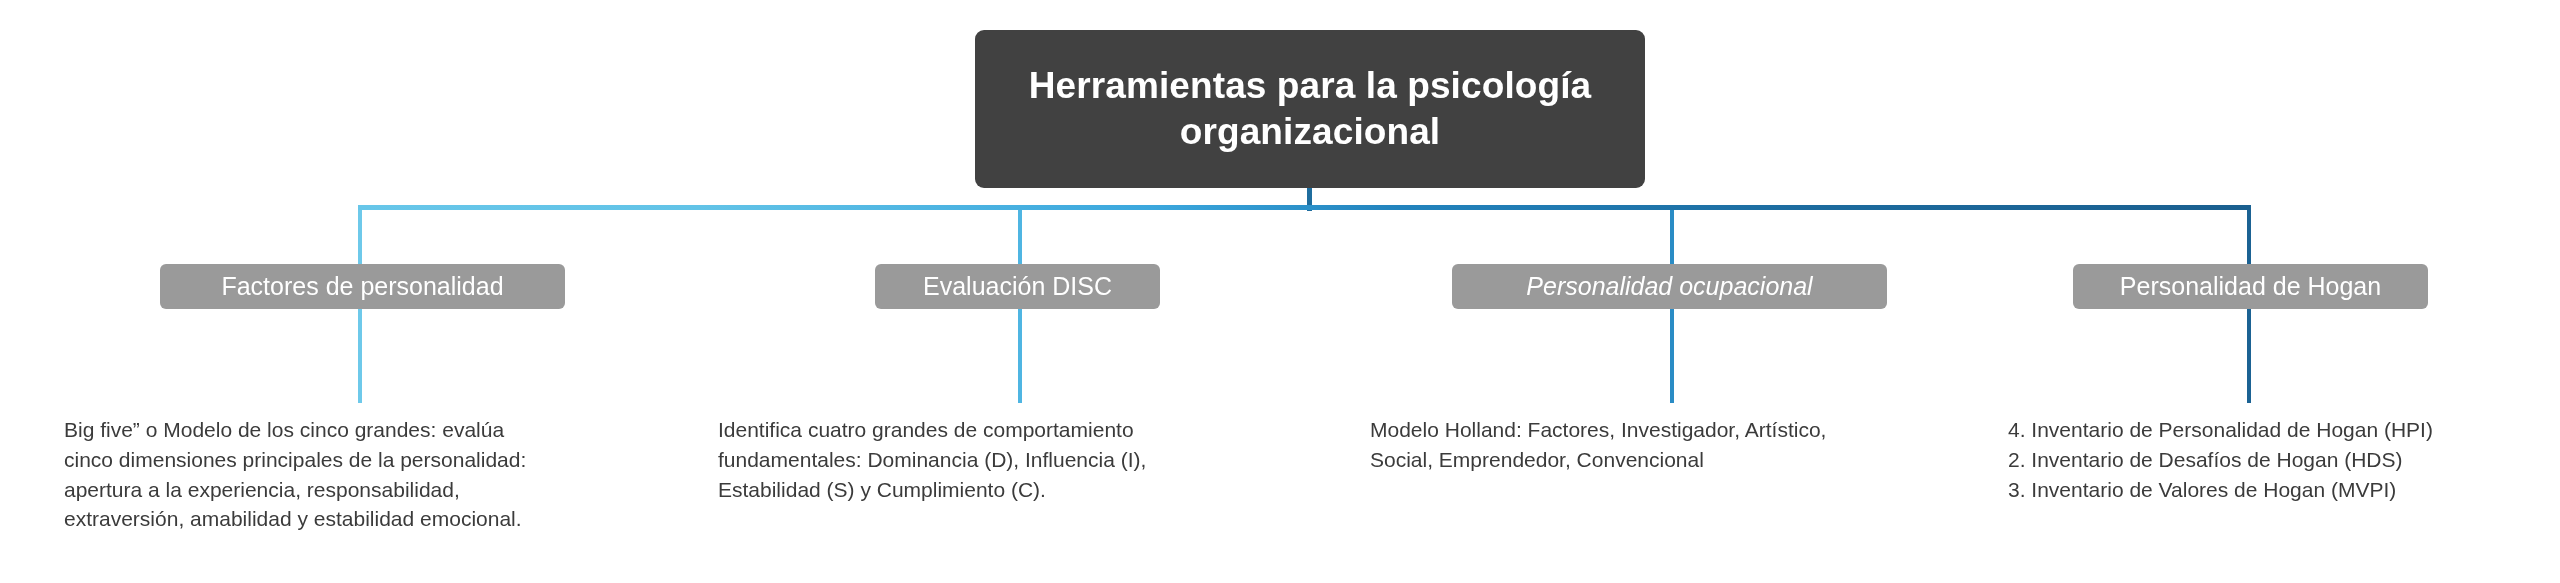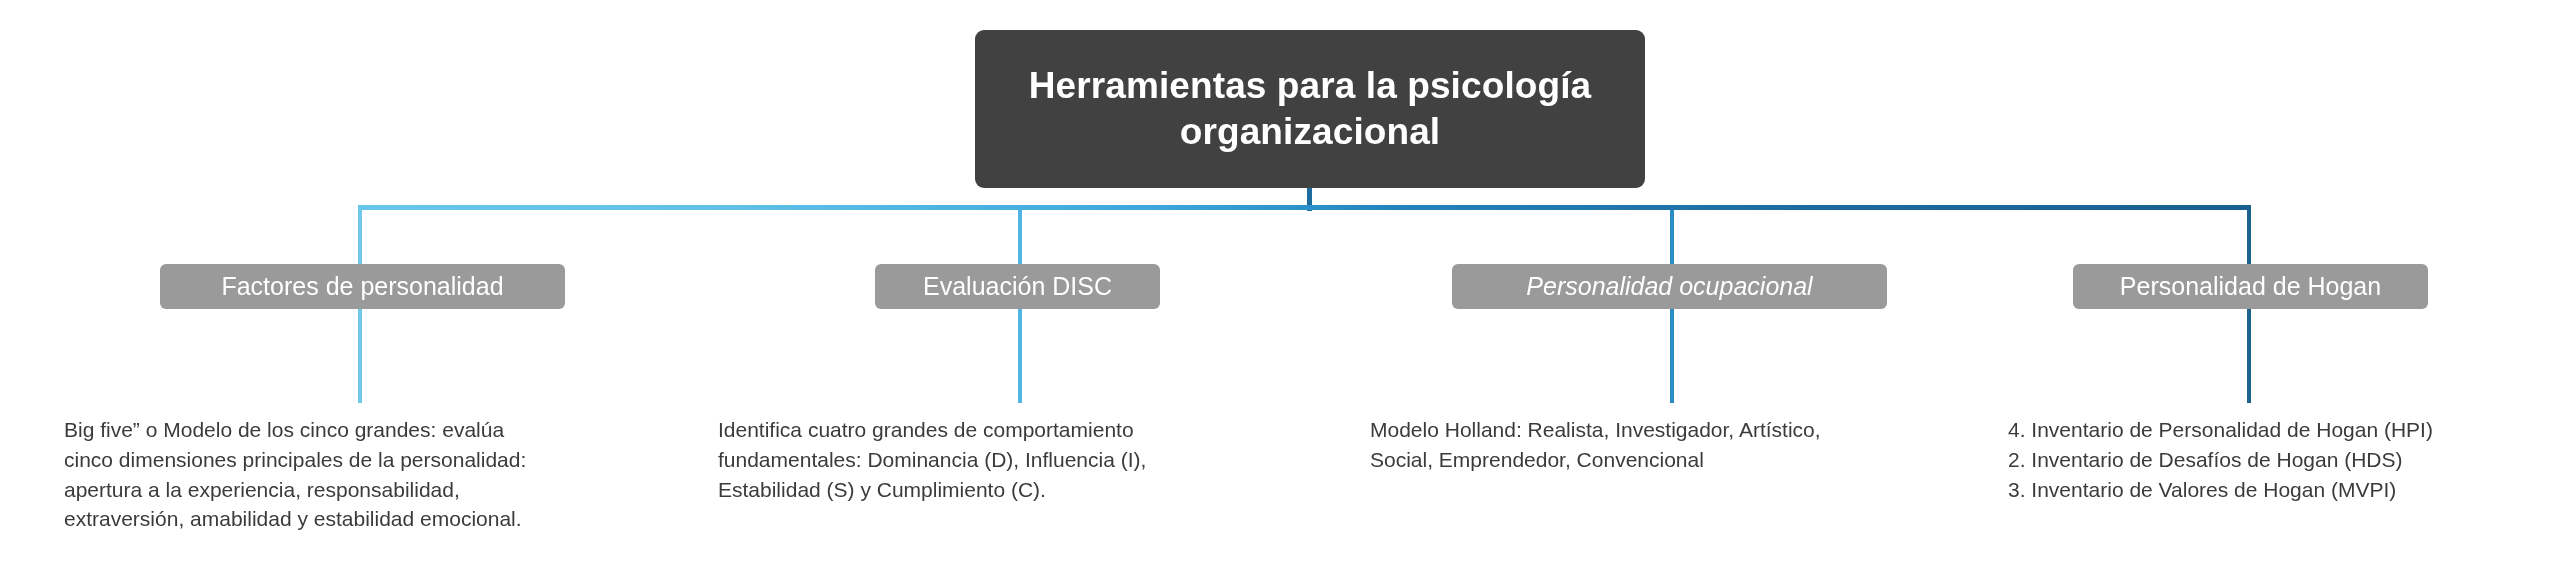--- a/index.html
+++ b/index.html
@@ -150,19 +150,19 @@
     <span class="branch-label">Personalidad de Hogan</span>
   </div>
 
   <div class="desc t1">Big five”  o Modelo de los cinco grandes: evalúa
 cinco dimensiones principales de la personalidad:
 apertura a la experiencia, responsabilidad,
 extraversión, amabilidad y estabilidad emocional.</div>
   <div class="desc t2">Identifica cuatro grandes de comportamiento
 fundamentales: Dominancia (D), Influencia (I),
 Estabilidad (S) y Cumplimiento (C).</div>
-  <div class="desc t3">Modelo Holland: Realista, Investigador, Artístico,
+  <div class="desc t3">Modelo Holland: Factores, Investigador, Artístico,
 Social, Emprendedor, Convencional</div>
   <div class="desc t4">4. Inventario de Personalidad de Hogan (HPI)
 2. Inventario de Desafíos de Hogan (HDS)
 3. Inventario de Valores de Hogan (MVPI)</div>
 
 </div>
 
 </body></html>

